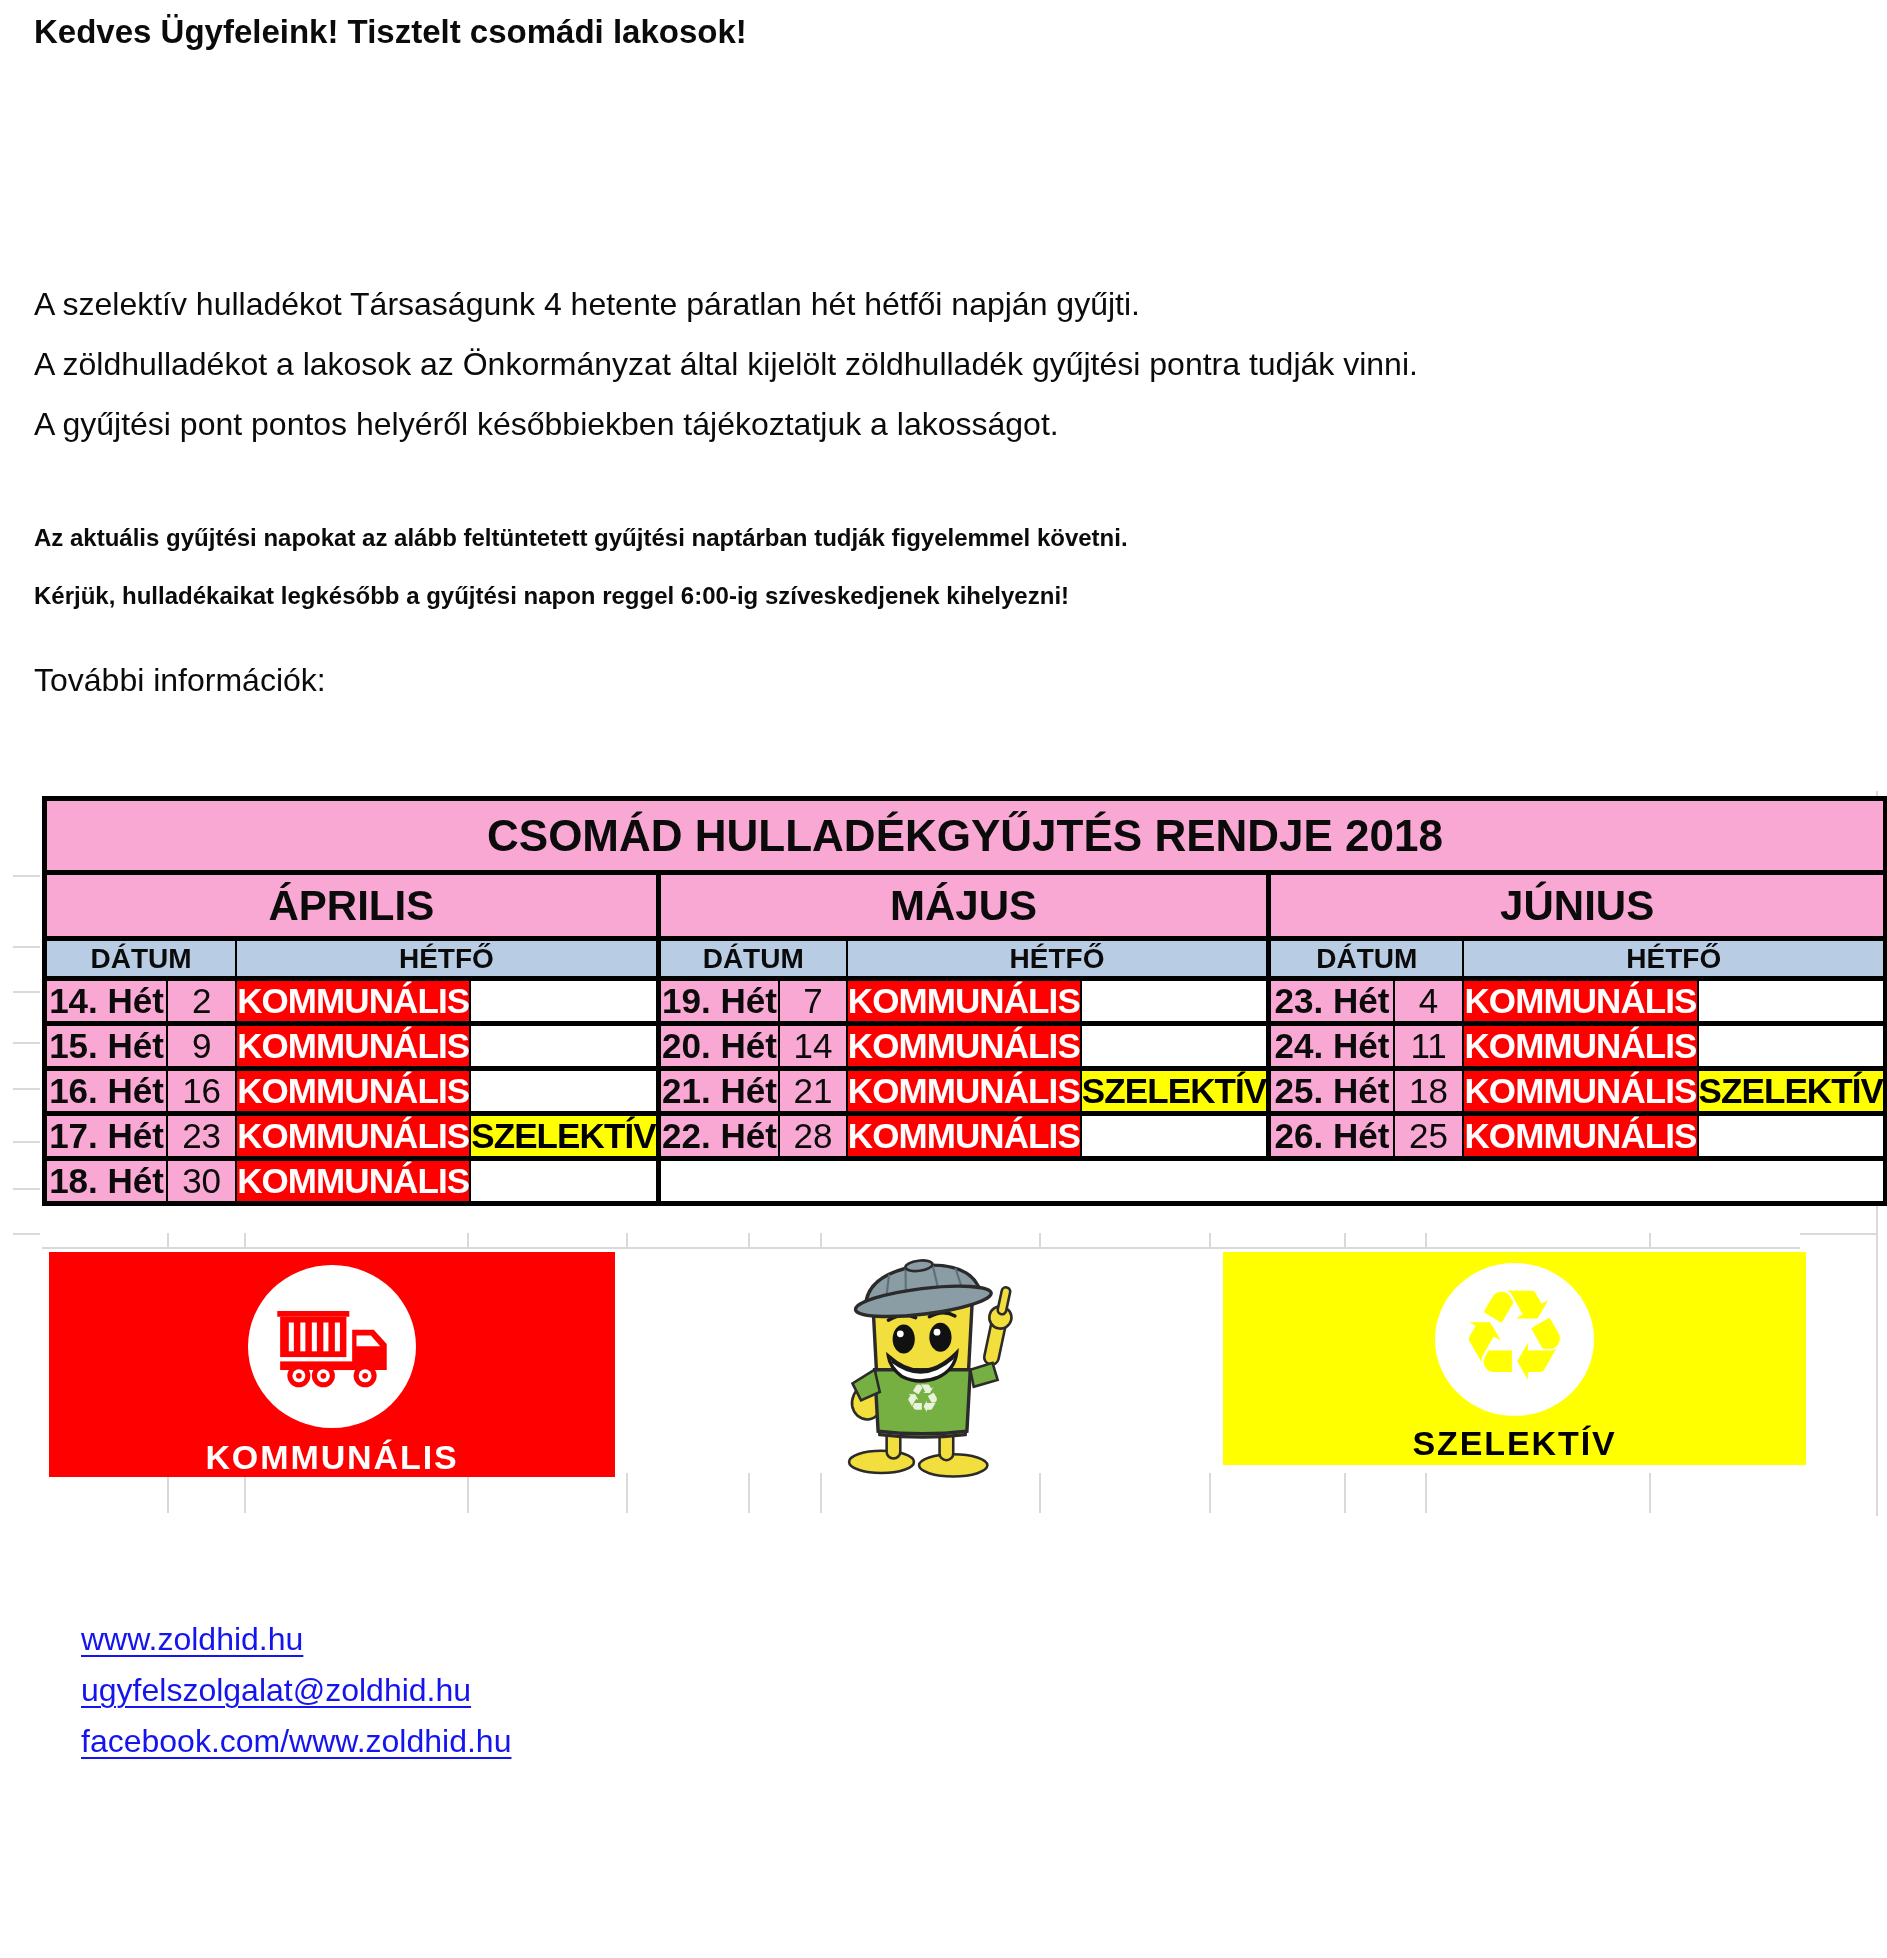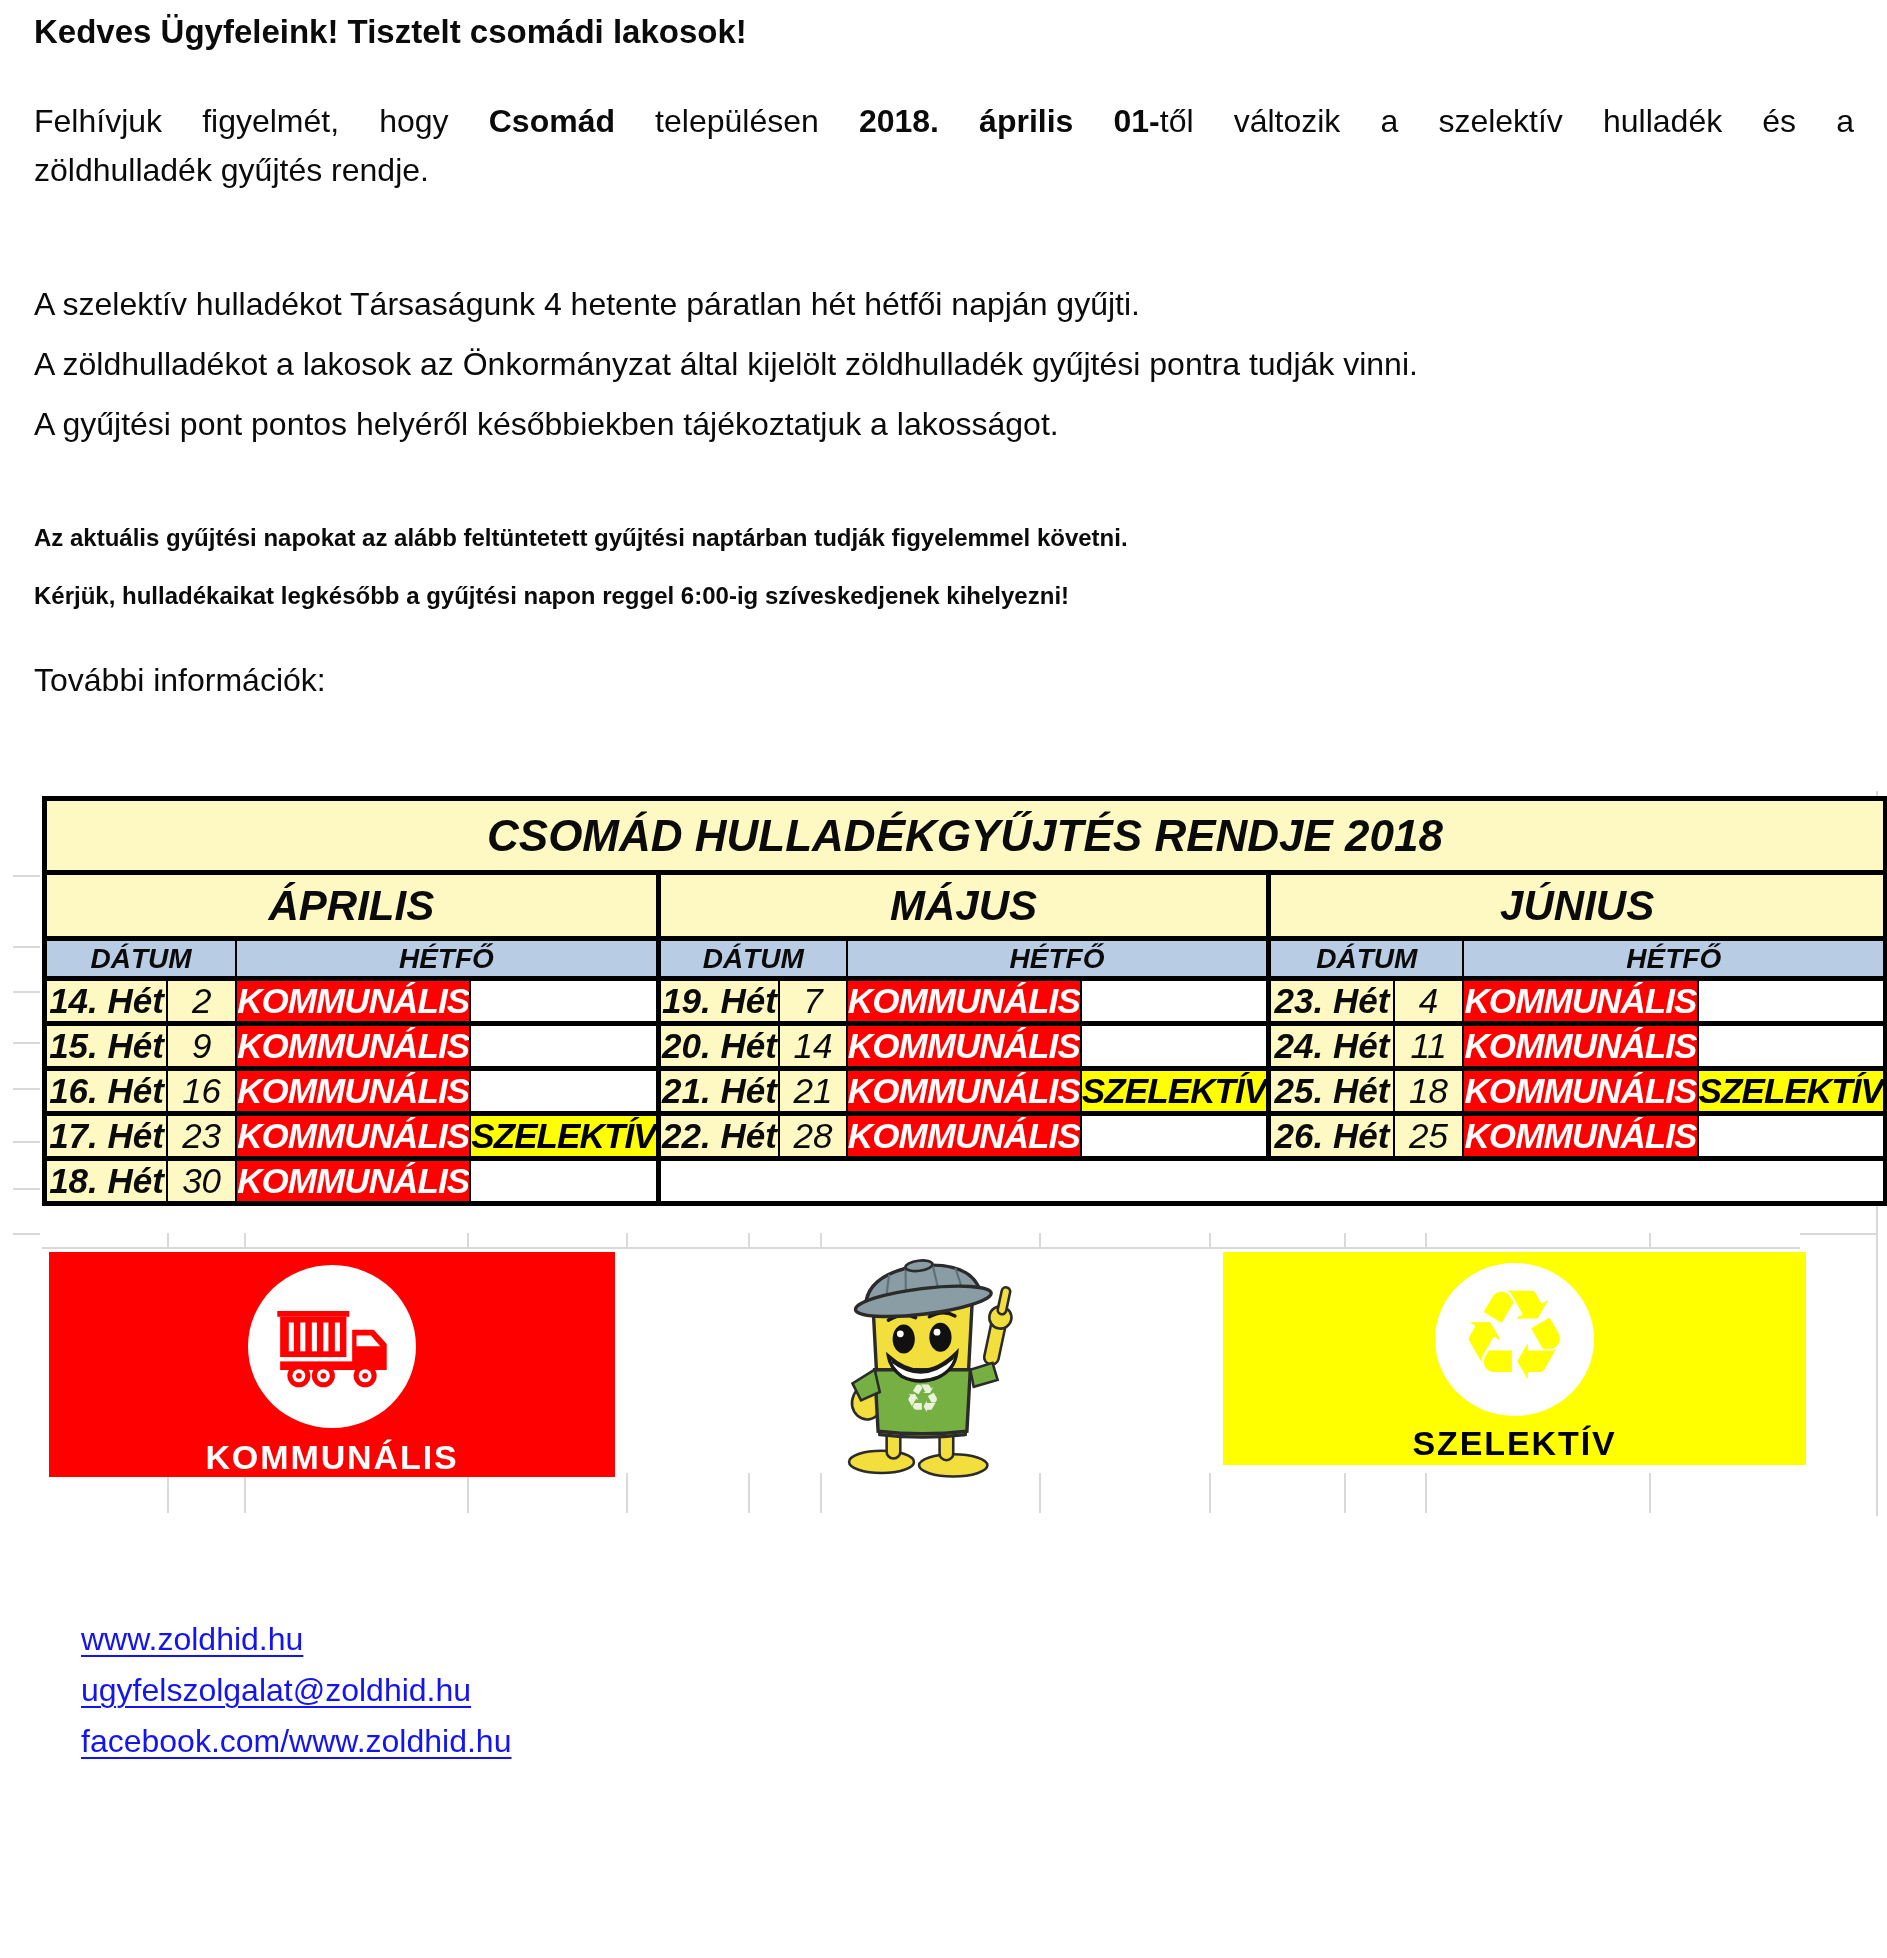--- a/index.html
+++ b/index.html
@@ -16,22 +16,22 @@
   .info-block { position:absolute; top:274px; left:34px; width:1820px;
                 font-size:32px; line-height:60px; }
   .info-block span { display:block; }
   .bold-block { position:absolute; top:509px; left:34px; width:1820px;
                 font-size:24px; font-weight:700; line-height:58px; }
   .bold-block span { display:block; }
   .more-info { position:absolute; top:662px; left:34px; font-size:32px; }
 
   
   .cal-wrap { position:absolute; top:796px; left:42px; }
-  table.cal { border-collapse:collapse; border:5.7px solid #000; background:#fef9c3;
-              table-layout:fixed;font-style:italic; }
+  table.cal { border-collapse:collapse; border:5.7px solid #000; background:#f9a8d4;
+              table-layout:fixed; }
   table.cal th, table.cal td { border:2.8px solid #000; border-bottom-width:5.7px;
               text-align:center; vertical-align:middle; overflow:hidden; white-space:nowrap; }
   .title-row th { height:74px; font-size:44px; font-weight:700; letter-spacing:0px; }
   .month-row th { height:66px; font-size:42px; font-weight:700; }
   .colhead-row th { height:40px; font-size:28px; font-weight:700; background:#B8CCE4; }
   table.cal tbody td { height:44px; font-size:35px; }
   td.cal-week { font-weight:700; }
   td.cal-day { font-weight:400; }
   td.cal-komm { background:#FF0000; color:#fff; font-weight:700; letter-spacing:-0.9px; }
   td.cal-szel { background:#fff; }
@@ -66,24 +66,20 @@
   
   .gl { position:absolute; background:#d9d9d9; }
 </style>
 </head>
 <body>
 
 <div class="page">
 
   <div class="doc-heading">Kedves Ügyfeleink! Tisztelt csomádi lakosok!</div>
 
-  <p class="intro">
-    <span class="jline"><span>Felhívjuk figyelmét, hogy </span><b>Csomád</b><span> településen </span><b>2018. április 01-</b><span>től változik a szelektív hulladék és a</span></span>
-    <span>zöldhulladék gyűjtés rendje.</span>
-  </p>
 
   <p class="info-block">
     <span>A szelektív hulladékot Társaságunk 4 hetente páratlan hét hétfői napján gyűjti.</span>
     <span>A zöldhulladékot a lakosok az Önkormányzat által kijelölt zöldhulladék gyűjtési pontra tudják vinni.</span>
     <span>A gyűjtési pont pontos helyéről későbbiekben tájékoztatjuk a lakosságot.</span>
   </p>
 
   <p class="bold-block">
     <span>Az aktuális gyűjtési napokat az alább feltüntetett gyűjtési naptárban tudják figyelemmel követni.</span>
     <span>Kérjük, hulladékaikat legkésőbb a gyűjtési napon reggel 6:00-ig szíveskedjenek kihelyezni!</span>

